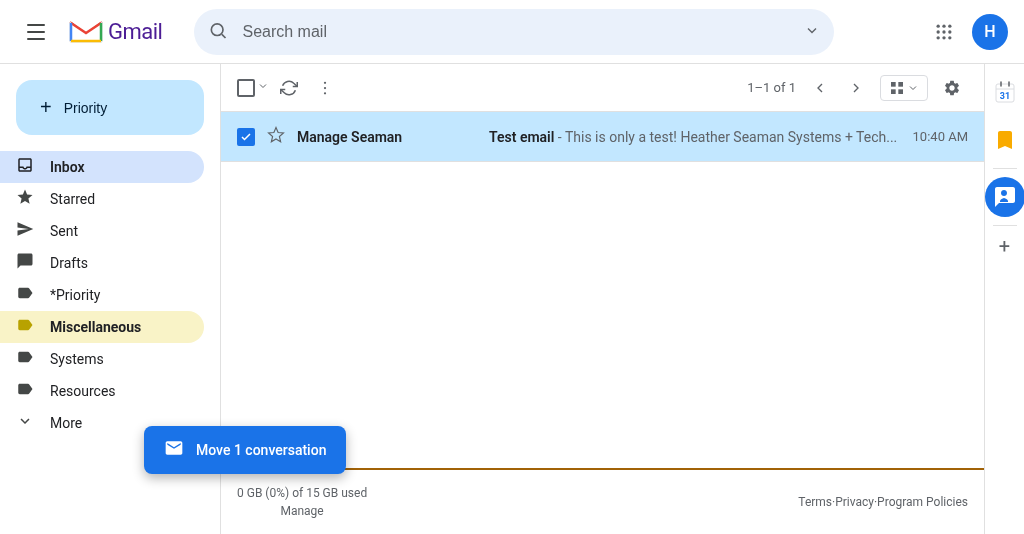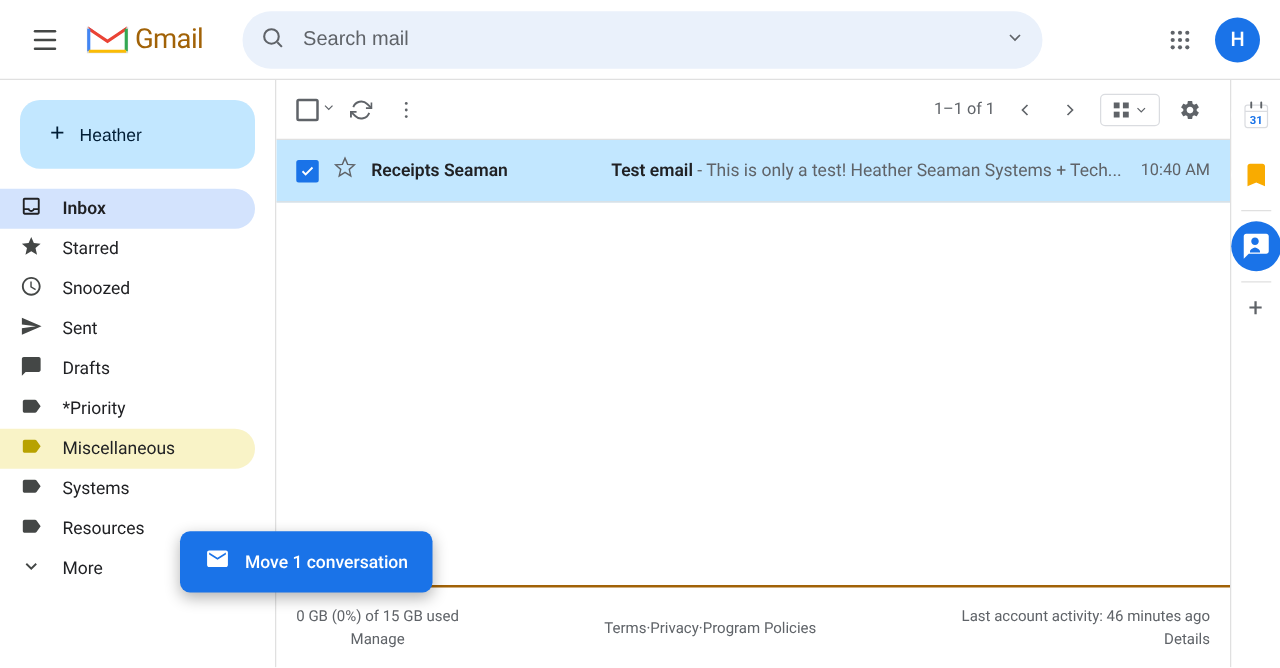--- a/index.html
+++ b/index.html
@@ -5,40 +5,40 @@
     * { margin: 0; padding: 0; box-sizing: border-box; }
     body { font-family: 'Google Sans', Roboto, Arial, sans-serif; font-size: 14px; background: #fff; color: #202124; width: 1024px; height: 534px; overflow: hidden; display: flex; flex-direction: column; }
 
     
     .header { display: flex; align-items: center; padding: 8px 16px; height: 64px; gap: 8px; border-bottom: 1px solid #e0e0e0; }
     .hamburger-btn { width: 40px; height: 40px; border-radius: 50%; border: none; background: none; cursor: pointer; display: flex; align-items: center; justify-content: center; flex-shrink: 0; }
     .hamburger-icon { display: flex; flex-direction: column; gap: 5px; }
     .hamburger-icon span { display: block; width: 18px; height: 2px; background: #444746; border-radius: 1px; }
     .gmail-logo { display: flex; align-items: center; gap: 4px; margin-left: 4px; flex-shrink: 0; }
     .gmail-m { width: 36px; height: 36px; }
-    .gmail-text { font-size: 22px; color: #a16207; font-weight: 400; letter-spacing: -0.5px; }
+    .gmail-text { font-size: 22px; color: #4c1d95; font-weight: 400; letter-spacing: -0.5px; }
     .search-bar { flex: 1; max-width: 640px; margin: 0 24px; position: relative; }
     .search-bar input { width: 100%; height: 46px; border: none; background: #eaf1fb; border-radius: 24px; padding: 0 16px 0 48px; font-size: 16px; color: #202124; outline: none; }
     .search-bar input::placeholder { color: #5f6368; }
     .search-icon-wrap { position: absolute; left: 14px; top: 50%; transform: translateY(-50%); color: #5f6368; }
     .search-dropdown { position: absolute; right: 14px; top: 50%; transform: translateY(-50%); color: #5f6368; cursor: pointer; }
     .header-right { margin-left: auto; display: flex; align-items: center; gap: 8px; }
     .apps-btn { width: 40px; height: 40px; border-radius: 50%; border: none; background: none; cursor: pointer; display: flex; align-items: center; justify-content: center; }
     .avatar { width: 36px; height: 36px; border-radius: 50%; background: #1a73e8; color: #fff; display: flex; align-items: center; justify-content: center; font-size: 16px; font-weight: 500; cursor: pointer; }
 
     
     .body-wrap { display: flex; flex: 1; overflow: hidden; }
 
     
     .sidebar { width: 220px; flex-shrink: 0; padding: 8px 0; overflow-y: auto; }
     .compose-btn { display: flex; align-items: center; gap: 12px; margin: 8px 16px 16px 16px; padding: 16px 24px; background: #c2e7ff; border-radius: 16px; cursor: pointer; font-size: 14px; font-weight: 500; color: #001d35; border: none; width: calc(100% - 32px); }
     .compose-plus { color: #001d35; font-size: 20px; }
     .nav-item { display: flex; align-items: center; gap: 16px; padding: 4px 16px 4px 16px; height: 32px; cursor: pointer; border-radius: 0 16px 16px 0; margin-right: 16px; font-size: 14px; color: #202124; }
     .nav-item.active { background: #d3e3fd; font-weight: 600; }
-    .nav-item.miscellaneous { background: #f9f3c7; }
+    .nav-item.miscellaneous { background: #f9f3c7; font-weight: bold; }
     .nav-icon { font-size: 18px; color: #444746; flex-shrink: 0; }
     .nav-item.active .nav-icon { color: #202124; }
     .nav-label { font-size: 14px; }
 
     
     .main { flex: 1; display: flex; flex-direction: column; overflow: hidden; border-left: 1px solid #e0e0e0; }
 
     
     .toolbar { display: flex; align-items: center; padding: 8px 16px; gap: 8px; border-bottom: 1px solid #e0e0e0; height: 48px; }
     .toolbar-left { display: flex; align-items: center; gap: 4px; }
@@ -147,49 +147,41 @@
     </button>
     <div class="avatar">H</div>
   </div>
 </div>
 
 <div class="body-wrap">
 
   <div class="sidebar">
     <button class="compose-btn">
       <span class="compose-plus">+</span>
-      <span>Heather</span>
+      <span>Priority</span>
     </button>
 
     <div class="nav-item active">
       <span class="nav-icon">
         <svg width="18" height="18" viewBox="0 0 24 24" fill="currentColor">
             <path d="M19 3H5c-1.1 0-2 .9-2 2v14c0 1.1.9 2 2 2h14c1.1 0 2-.9 2-2V5c0-1.1-.9-2-2-2zm0 16H5v-3h3.56c.69 1.19 1.97 2 3.44 2s2.75-.81 3.44-2H19v3zm0-5h-4.99c0 1.1-.9 2-2 2s-2-.9-2-2H5V5h14v9z"></path>
           </svg>
       </span>
       <span class="nav-label">Inbox</span>
     </div>
 
     <div class="nav-item">
       <span class="nav-icon">
         <svg width="18" height="18" viewBox="0 0 24 24" fill="currentColor">
             <path d="M12 17.27L18.18 21l-1.64-7.03L22 9.24l-7.19-.61L12 2 9.19 8.63 2 9.24l5.46 4.73L5.82 21z"></path>
           </svg>
       </span>
       <span class="nav-label">Starred</span>
     </div>
 
-    <div class="nav-item">
-      <span class="nav-icon">
-        <svg width="18" height="18" viewBox="0 0 24 24" fill="currentColor">
-            <path d="M12 2C6.48 2 2 6.48 2 12s4.48 10 10 10 10-4.48 10-10S17.52 2 12 2zm0 18c-4.42 0-8-3.58-8-8s3.58-8 8-8 8 3.58 8 8-3.58 8-8 8zm.5-13H11v6l5.25 3.15.75-1.23-4.5-2.67z"></path>
-          </svg>
-      </span>
-      <span class="nav-label">Snoozed</span>
-    </div>
 
     <div class="nav-item">
       <span class="nav-icon">
         <svg width="18" height="18" viewBox="0 0 24 24" fill="currentColor">
             <path d="M2.01 21L23 12 2.01 3 2 10l15 2-15 2z"></path>
           </svg>
       </span>
       <span class="nav-label">Sent</span>
     </div>
 
@@ -314,44 +306,40 @@
         <div class="email-checkbox">
           <svg width="12" height="12" viewBox="0 0 24 24" fill="none" stroke="white" stroke-width="3">
               <path d="M20 6L9 17l-5-5"></path>
             </svg>
         </div>
         <span class="star-icon">
           <svg width="18" height="18" viewBox="0 0 24 24" fill="none" stroke="#5f6368" stroke-width="1.5">
             <path d="M12 17.27L18.18 21l-1.64-7.03L22 9.24l-7.19-.61L12 2 9.19 8.63 2 9.24l5.46 4.73L5.82 21z"></path>
           </svg>
         </span>
-        <span class="sender">Receipts Seaman</span>
+        <span class="sender">Manage Seaman</span>
         <span class="email-subject">
           <span class="subject-bold">Test email</span>
           <span class="subject-preview"> - This is only a test! Heather Seaman Systems + Tech...</span>
         </span>
         <span class="email-time">10:40 AM</span>
       </div>
     </div>
 
     <div class="footer">
       <div class="footer-left">
         <span>0 GB (0%) of 15 GB used</span>
         <a href="#">Manage</a>
       </div>
       <div class="footer-center">
         <a href="#">Terms</a>
         <span> · </span>
         <a href="#">Privacy</a>
         <span> · </span>
         <a href="#">Program Policies</a>
-      </div>
-      <div class="footer-right">
-        <span>Last account activity: 46 minutes ago</span>
-        <a href="#">Details</a>
       </div>
     </div>
   </div>
 
   <div class="right-sidebar">
 
     <div class="right-icon calendar">
       <svg width="24" height="24" viewBox="0 0 24 24" fill="none">
         <rect x="3" y="4" width="18" height="18" rx="2" fill="white" stroke="#dadce0"></rect>
         <path d="M3 9h18" stroke="#dadce0"></path>

